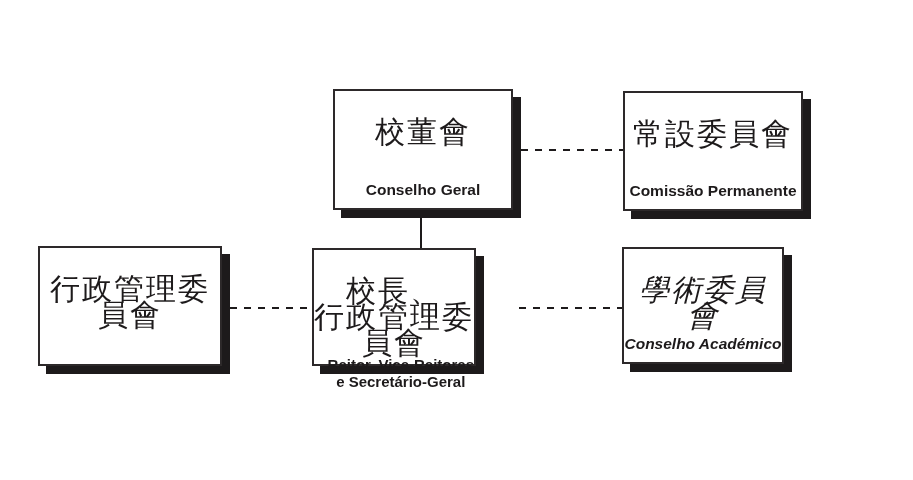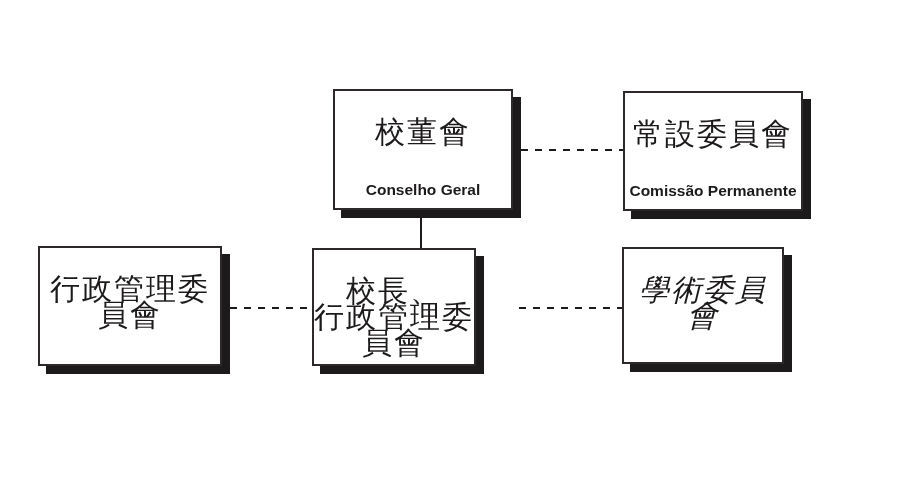--- a/index.html
+++ b/index.html
@@ -89,21 +89,28 @@
     <div class="zh">
       <span>行政管理委員會</span>
     </div>
   </div>
 
   <div class="node n4">
     <div class="zh">
       <span>校長、</span>
       <span>行政管理委員會</span>
     </div>
+    <div class="pt">
+      <span>Reitor, Vice-Reitores</span>
+      <span>e Secretário-Geral</span>
+    </div>
   </div>
 
   <div class="node n5">
     <div class="zh">
       <span>學術委員會</span>
     </div>
+    <div class="pt">
+      <span>Conselho Académico</span>
+    </div>
   </div>
 
 </div>
 
 </body></html>

